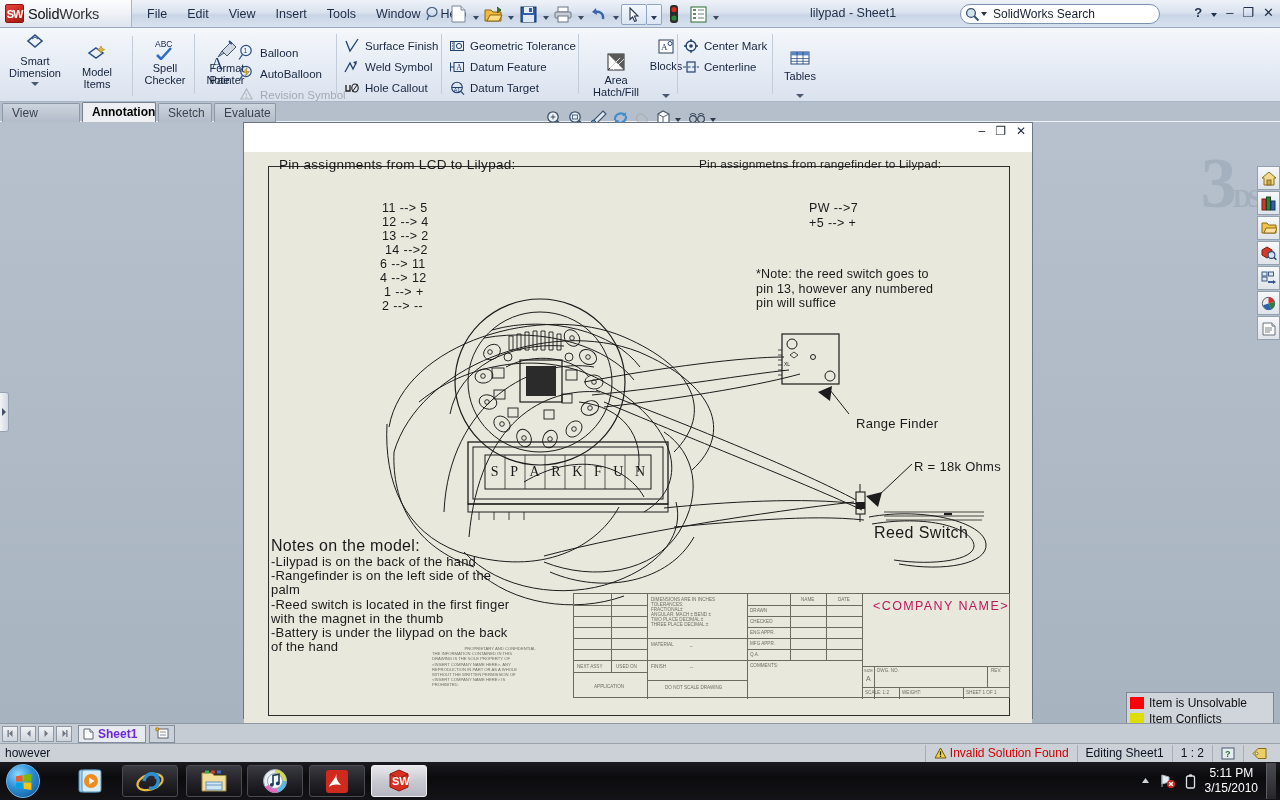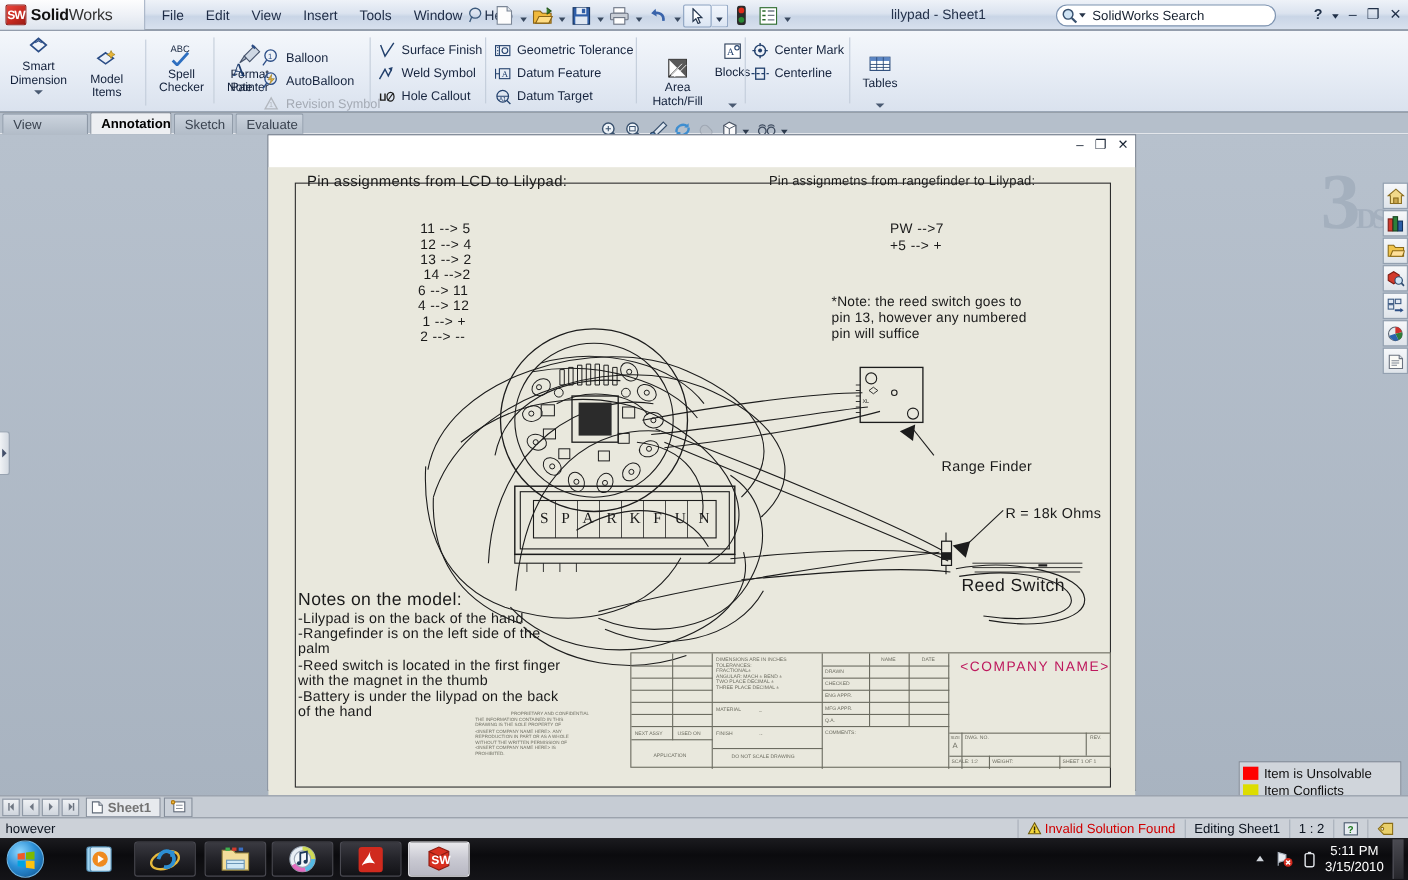--- a/index.html
+++ b/index.html
@@ -25,21 +25,21 @@
     display: flex; align-items: center; gap: 4px; padding-left: 5px;
   }
   .sw-cube {
     width: 19px; height: 19px; border-radius: 2px;
     background: linear-gradient(145deg,#e8453c 0%,#c4281f 60%,#9c1c15 100%);
     color: #fff; font-size: 11px; font-weight: bold; line-height: 19px;
     text-align: center; letter-spacing: -1px;
     border: 1px solid #8d1510;
   }
   .sw-word { font-size: 14.5px; color: #111; letter-spacing: -.2px; }
-  .sw-word b { font-weight: 700; }
+  .sw-word b { font-weight: 400; }
   .sw-word span { font-weight: 400; color: #333; }
 
   .menubar { position: absolute; left: 138px; top: 4px; display: flex; gap: 2px; }
   .menubar div {
     font-size: 12.5px; color: #1d2b45; padding: 3px 9px; border-radius: 2px; cursor: default;
   }
   .pin-ico { position: absolute; left: 424px; top: 6px; width: 16px; height: 16px; }
 
   .qtoolbar { position: absolute; left: 446px; top: 3px; display: flex; align-items: center; height: 22px; }
   .qt-btn { width: 24px; height: 22px; display: flex; align-items: center; justify-content: center; }
@@ -134,21 +134,21 @@
   .legendrow { display: flex; align-items: center; gap: 5px; height: 16px; }
   .legendrow .sw { width: 14px; height: 12px; }
   .legendrow .lb { font-size: 12px; color: #111; }
 
   
   .tabbar { position: absolute; top: 723px; left: 0; width: 1280px; height: 20px;
             background: #c6ccd4; border-top: 1px solid #8f98a4; display: flex; align-items: center; }
   .navbtn { width: 16px; height: 16px; margin-left: 2px; border: 1px solid #8e98a5;
             background: linear-gradient(180deg,#f0f2f5,#cfd5dd); display:flex;align-items:center;justify-content:center; }
   .sheettab { height: 18px; margin-left: 6px; padding: 0 8px 0 4px; display: flex; align-items: center; gap: 4px;
-              background: #e7eaee; border: 1px solid #848d9a; font-size: 12px; font-weight: bold; color: #737373; }
+              background: #e7eaee; border: 1px solid #848d9a; font-size: 12px; font-weight: bold; color: #6d28d9; }
   .addtab { height: 18px; width: 26px; margin-left: 3px; background: #cbd1d9; border: 1px solid #848d9a;
             display:flex;align-items:center;justify-content:center;}
 
   
   .statusbar { position: absolute; top: 743px; left: 0; width: 1280px; height: 19px;
                background: #ccd1d8; border-top: 1px solid #9aa3ae; display: flex; align-items: center; }
   .sb-left { font-size: 12px; color: #0c1420; padding-left: 5px; }
   .sb-right { position: absolute; right: 4px; display: flex; align-items: center; gap: 0; }
   .sb-cell { font-size: 12px; color: #0c1420; padding: 0 8px; border-left: 1px solid #a7aeb8; height: 17px; line-height: 17px; display:flex;align-items:center;gap:3px;}
   .sb-warn { color: #d00000; }

